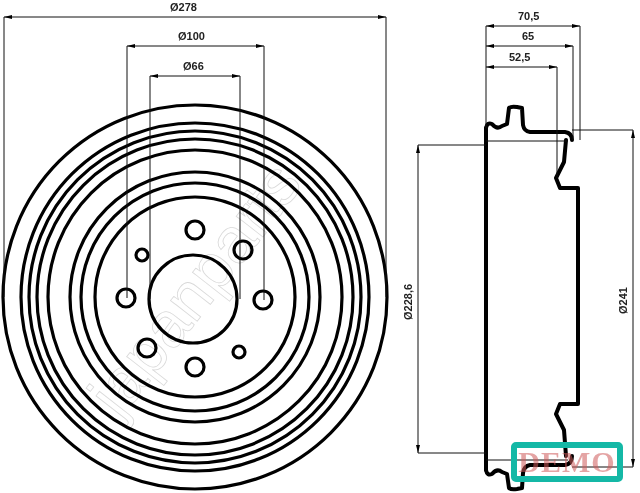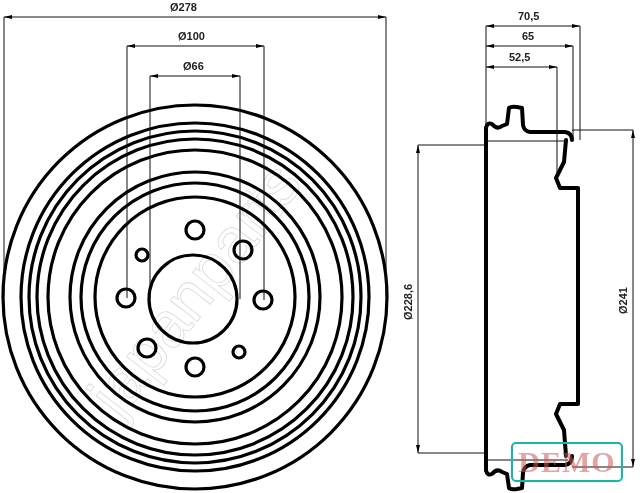--- a/index.html
+++ b/index.html
@@ -3,21 +3,21 @@
 <meta charset="utf-8">
 <style>
   html, body { margin:0; padding:0; background:#ffffff; }
   body { width:640px; height:493px; overflow:hidden; position:relative; font-family:"Liberation Sans", sans-serif; }
   #drawing { position:absolute; left:0; top:0; width:640px; height:493px; }
   .dim-text { font-family:"Liberation Sans", sans-serif; font-size:11px; font-weight:bold; fill:#222; }
   .thick { fill:none; stroke:#000; stroke-width:3.2; }
   .thin { fill:none; stroke:#111; stroke-width:1; }
   .part { fill:none; stroke:#000; stroke-width:4; stroke-linejoin:round; stroke-linecap:round; }
   .watermark { font-family:"Liberation Sans", sans-serif; font-size:64px; fill:none; stroke:#c9c9c9; stroke-width:0.8; opacity:0.7; }
-  .demo-box { position:absolute; left:511px; top:442px; width:112px; height:40px; border:2px solid #14b8a6; border-radius:5px; box-sizing:border-box; display:flex; align-items:center; justify-content:center; }
+  .demo-box { position:absolute; left:511px; top:442px; width:112px; height:40px; border:6px solid #14b8a6; border-radius:5px; box-sizing:border-box; display:flex; align-items:center; justify-content:center; }
   .demo-text { font-family:"Liberation Serif", serif; font-size:30px; color:rgba(205,90,90,0.55); letter-spacing:1px; font-weight:bold; }
 </style>
 </head>
 <body>
 
 <svg id="drawing" viewBox="0 0 640 493" xmlns="http://www.w3.org/2000/svg">
 
   <text class="watermark" transform="translate(120,420) rotate(-52)">japanparts</text>
 
   <g>

